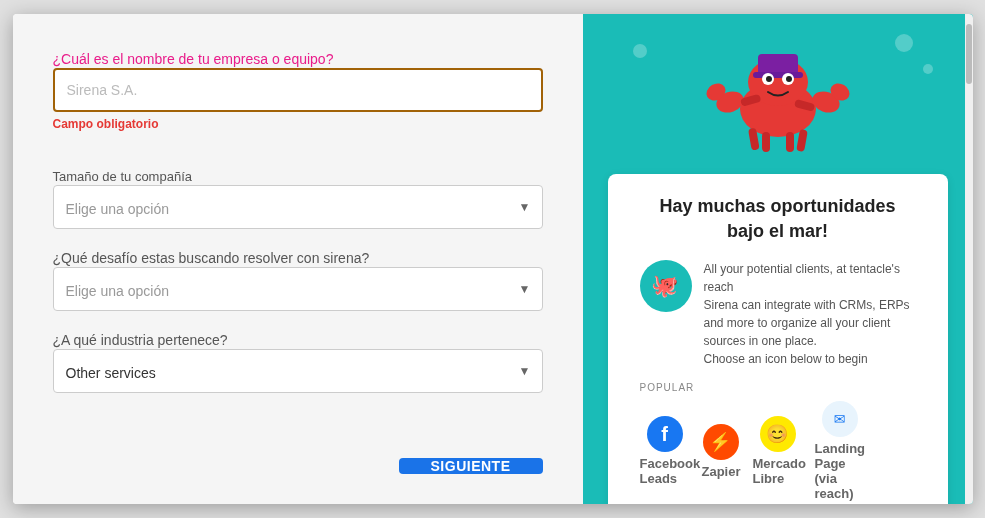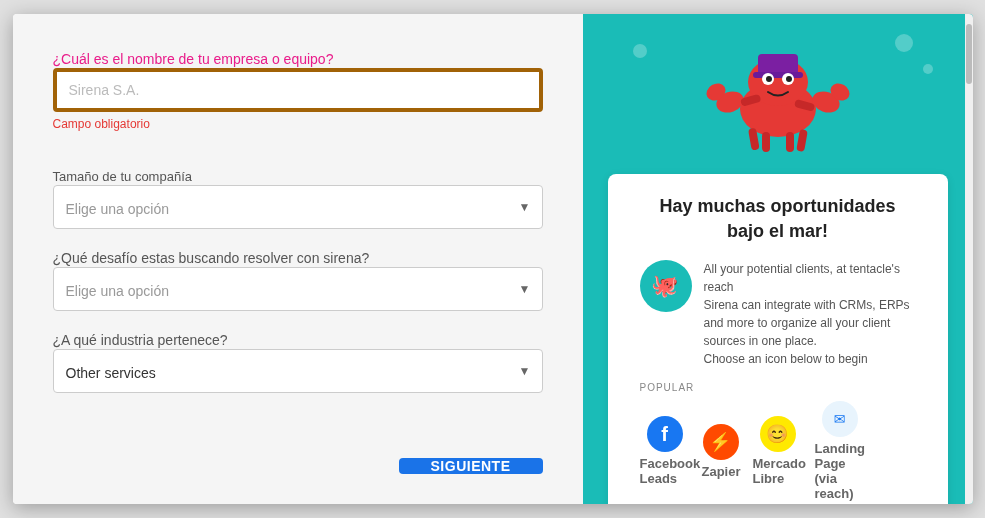--- a/index.html
+++ b/index.html
@@ -47,38 +47,39 @@
     .form-label {
       font-size: 14px;
       color: #e91c8a;
       margin-bottom: 10px;
       font-weight: 500;
     }
 
     .form-input {
       width: 100%;
       height: 44px;
-      border: 4px solid #a16207;
+      border: 2px solid #a16207;
       border-radius: 4px;
       padding: 0 12px;
       font-size: 14px;
       background: #fff;
       color: #ef4444;
       outline: none;
     }
 
     .form-input::placeholder {
       color: #bbb;
     }
 
     .error-text {
       color: #e53935;
       font-size: 12px;
       margin-top: 5px;
       margin-bottom: 16px;
+      font-weight: bold;
     }
 
     .field-group {
       margin-bottom: 20px;
     }
 
     .field-group-label {
       font-size: 13px;
       color: #555;
       margin-bottom: 8px;

